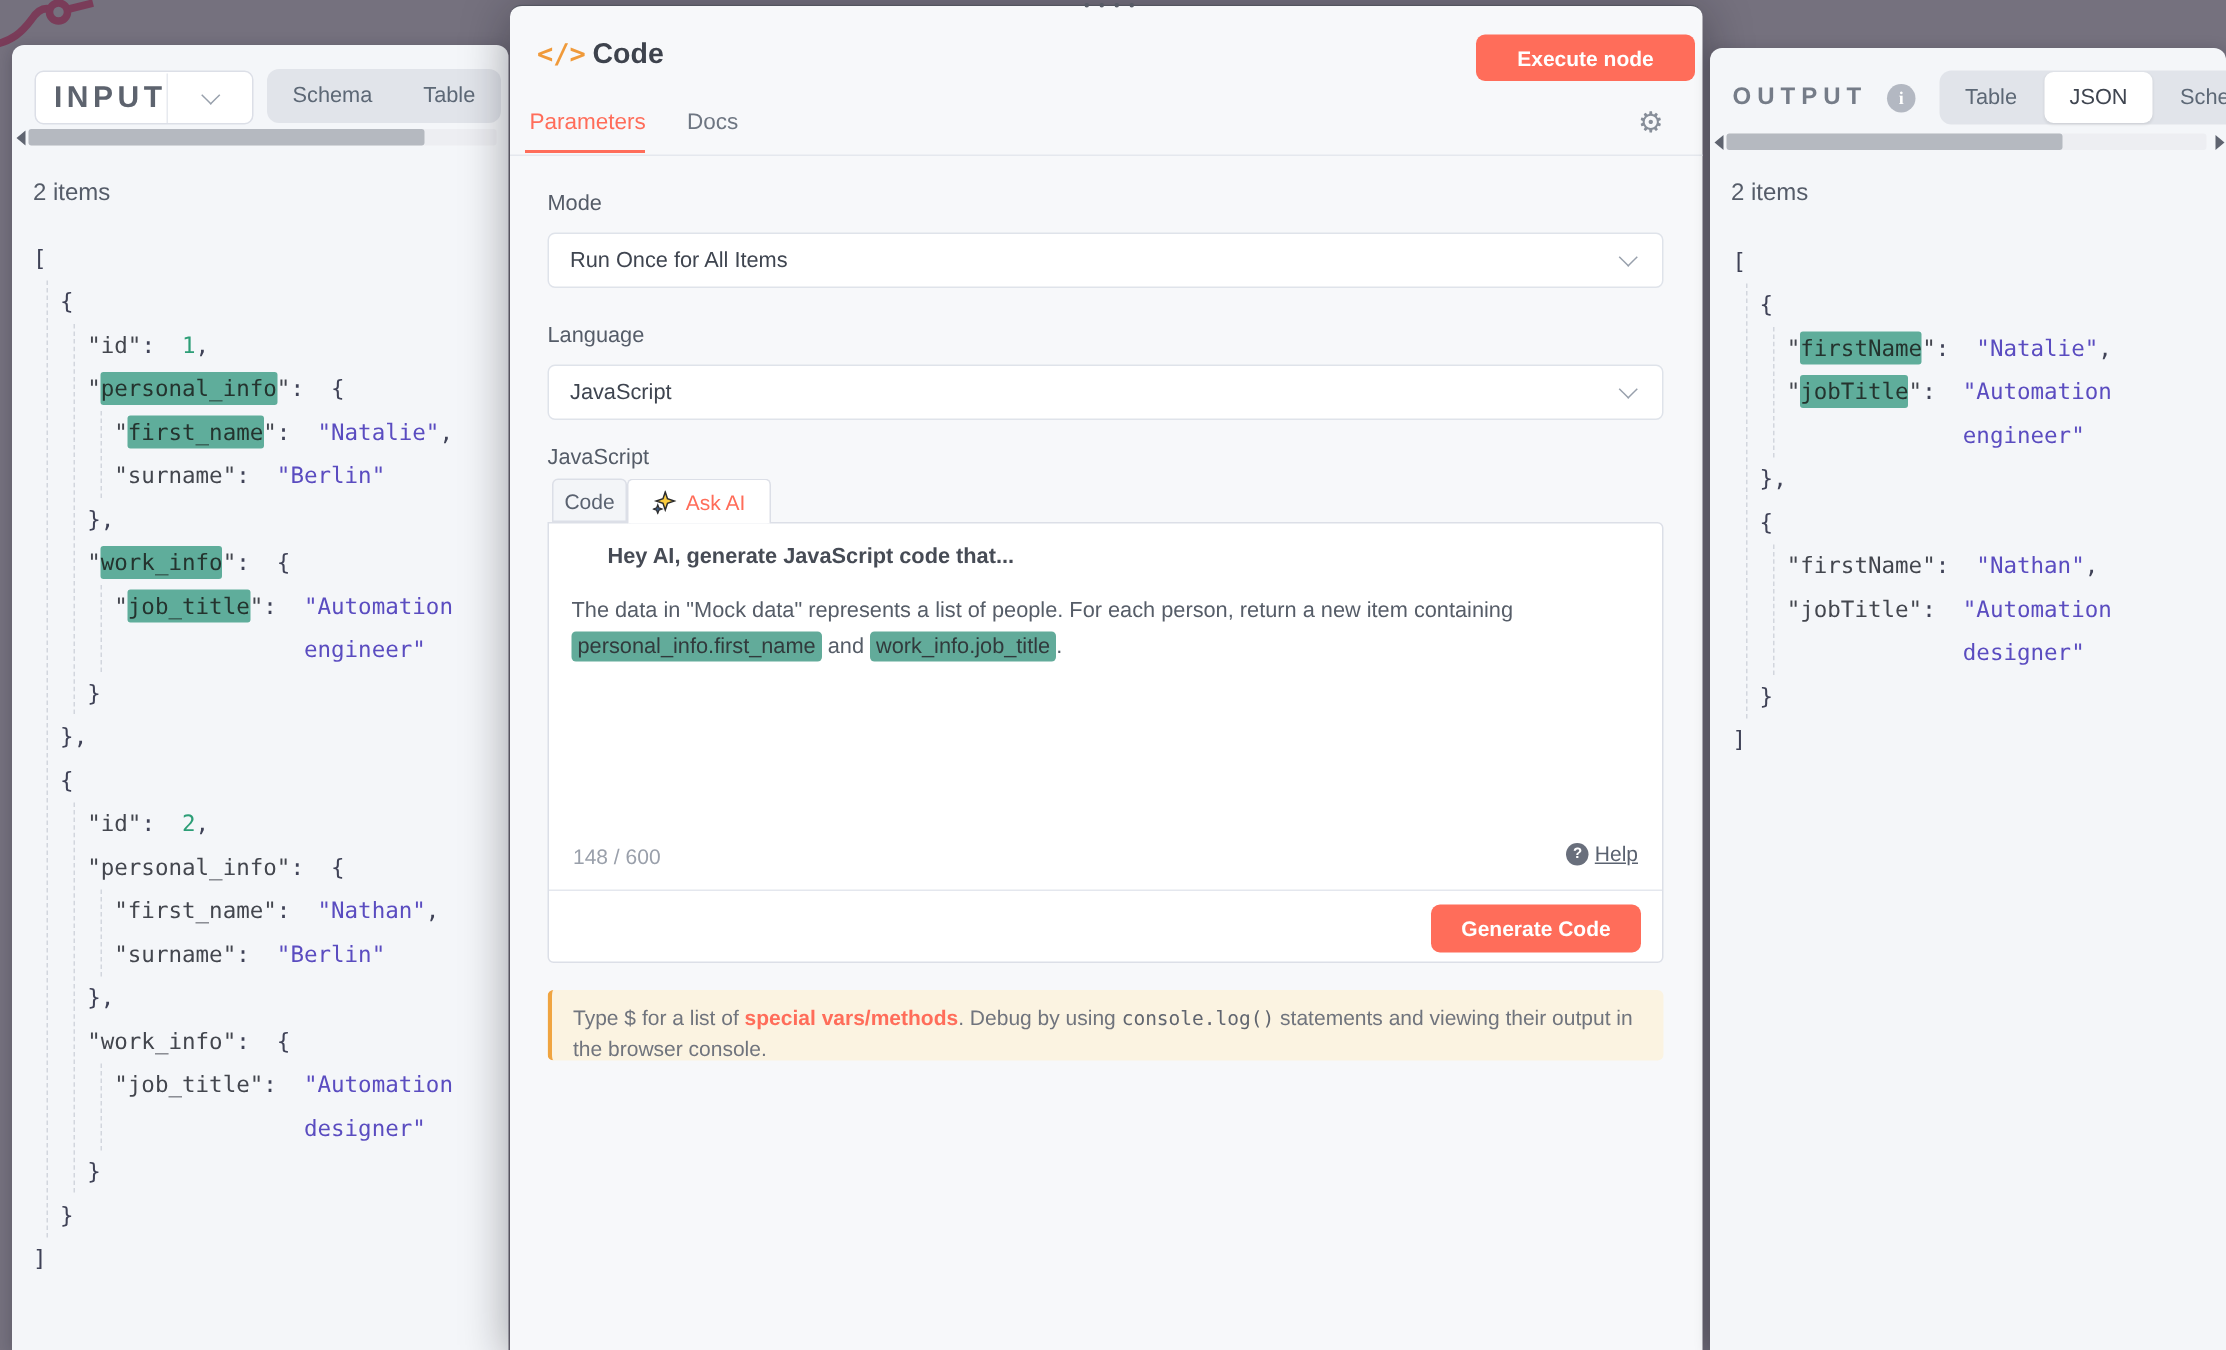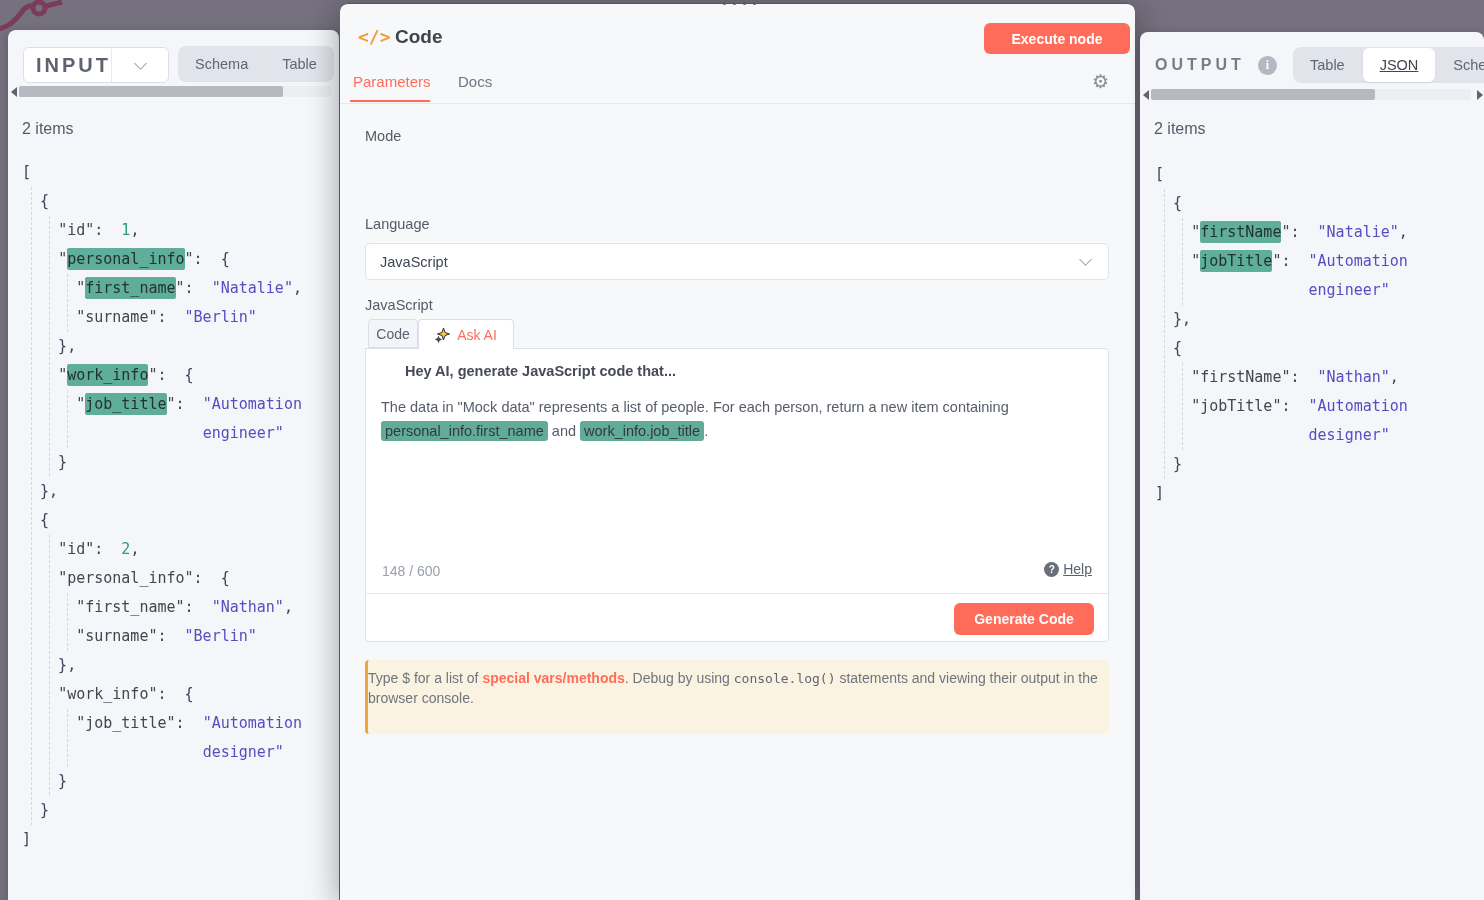--- a/index.html
+++ b/index.html
@@ -21,21 +21,21 @@
   .in-select .sep{width:1px;height:33px;background:#e7eaef;}
   .in-select .chev-wrap{flex:1;display:flex;justify-content:center;}
 
   .chev{display:inline-block;width:8px;height:8px;border-right:1.6px solid #98a0ac;
     border-bottom:1.6px solid #98a0ac;transform:rotate(45deg);margin-top:-4px;}
 
   .tabgroup{position:absolute;height:36px;background:#e1e4ea;border-radius:8px;
     display:flex;align-items:center;padding:0;}
   .tabgroup .tab{padding:9px 17px;font-size:14.5px;color:#5d6876;white-space:nowrap;cursor:pointer;}
   .tabgroup .tab.active{background:#fff;border-radius:6px;color:#3f4550;
-    box-shadow:0 1px 2px rgba(0,0,0,.08);margin:0 1px;text-decoration:underline;}
+    box-shadow:0 1px 2px rgba(0,0,0,.08);margin:0 1px;}
 
   
   .hscroll-track{position:absolute;height:11px;background:#edeef2;border-radius:2px;}
   .hscroll-thumb{position:absolute;top:0;height:11px;background:#b5b9c0;border-radius:2px;cursor:pointer;}
   .arr{position:absolute;width:0;height:0;border-style:solid;cursor:pointer;}
   .arr-left{border-width:5px 6px 5px 0;border-color:transparent #5f6470 transparent transparent;}
   .arr-right{border-width:5px 0 5px 6px;border-color:transparent transparent transparent #5f6470;}
 
   .items-count{position:absolute;font-size:16px;color:#555c69;}
 
@@ -90,22 +90,22 @@
   .sg-link{color:#ff6d5a;font-weight:600;cursor:pointer;}
   .sg-code{font-family:"DejaVu Sans Mono",monospace;font-size:13px;color:#60656f;}
   .char-counter{position:absolute;left:16px;top:214px;font-size:14px;color:#9aa0ab;}
   .help-link{position:absolute;right:16px;top:212px;display:flex;align-items:center;gap:4px;cursor:pointer;}
   .help-circle{width:15px;height:15px;border-radius:50%;background:#696f7c;color:#fff;font-size:10px;
     font-weight:700;display:flex;align-items:center;justify-content:center;}
   .help-text{font-size:14px;color:#5a6270;text-decoration:underline;}
   .prompt-sep{position:absolute;left:0;top:244px;width:100%;height:1px;background:#e4e7ee;}
   #generate-btn{position:absolute;left:588px;top:254px;width:140px;height:32px;}
 
-  .hint-box{position:absolute;left:25px;top:656px;width:744px;height:74px;box-sizing:border-box;
-    background:#fbf3e1;border-left:3px solid #f0a440;border-radius:4px;padding:9px 0;
+  .hint-box{position:absolute;left:25px;top:656px;width:744px;height:47px;box-sizing:border-box;
+    background:#fbf3e1;border-left:3px solid #f0a440;border-radius:4px;padding:9px 14px;
     font-size:14px;line-height:19.5px;color:#70747d;}
 
   .info-circle{position:absolute;width:19px;height:19px;border-radius:50%;background:#b3b8c2;color:#fff;
     font-size:12px;font-weight:700;display:flex;align-items:center;justify-content:center;
     font-family:"Liberation Serif",serif;cursor:pointer;}
 
   .sparkle{width:16px;height:16px;}
 </style>
 </head>
 <body>
@@ -184,20 +184,24 @@
     <span class="modal-title">Code</span>
     <button id="execute-btn" class="btn">Execute node</button>
 
     <span class="modal-tab active" style="left:13px">Parameters</span>
     <span class="modal-tab inactive" style="left:118px">Docs</span>
     <div class="tab-underline"></div>
     <span class="gear">⚙</span>
     <div class="header-sep"></div>
 
     <div class="field-label" style="top:124px">Mode</div>
+    <div class="select" style="top:151px">
+      <span class="val">Run Once for All Items</span>
+      <span class="chev"></span>
+    </div>
 
     <div class="field-label" style="top:212px">Language</div>
     <div class="select" style="top:239px">
       <span class="val">JavaScript</span>
       <span class="chev"></span>
     </div>
 
     <div class="field-label" style="top:293px">JavaScript</div>
     <div id="tab-code" class="code-tab">
       <span>Code</span>

